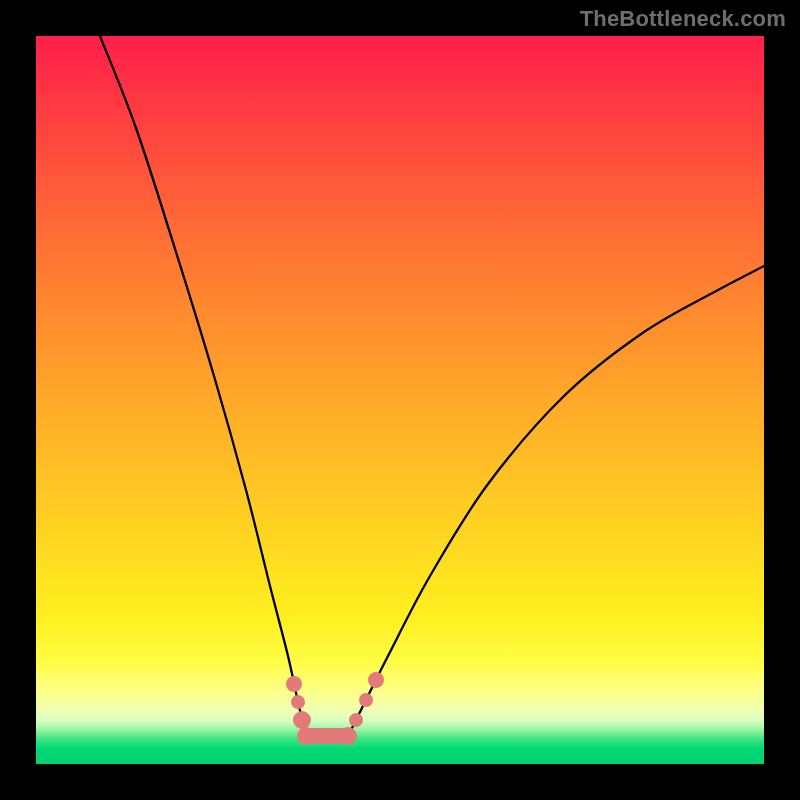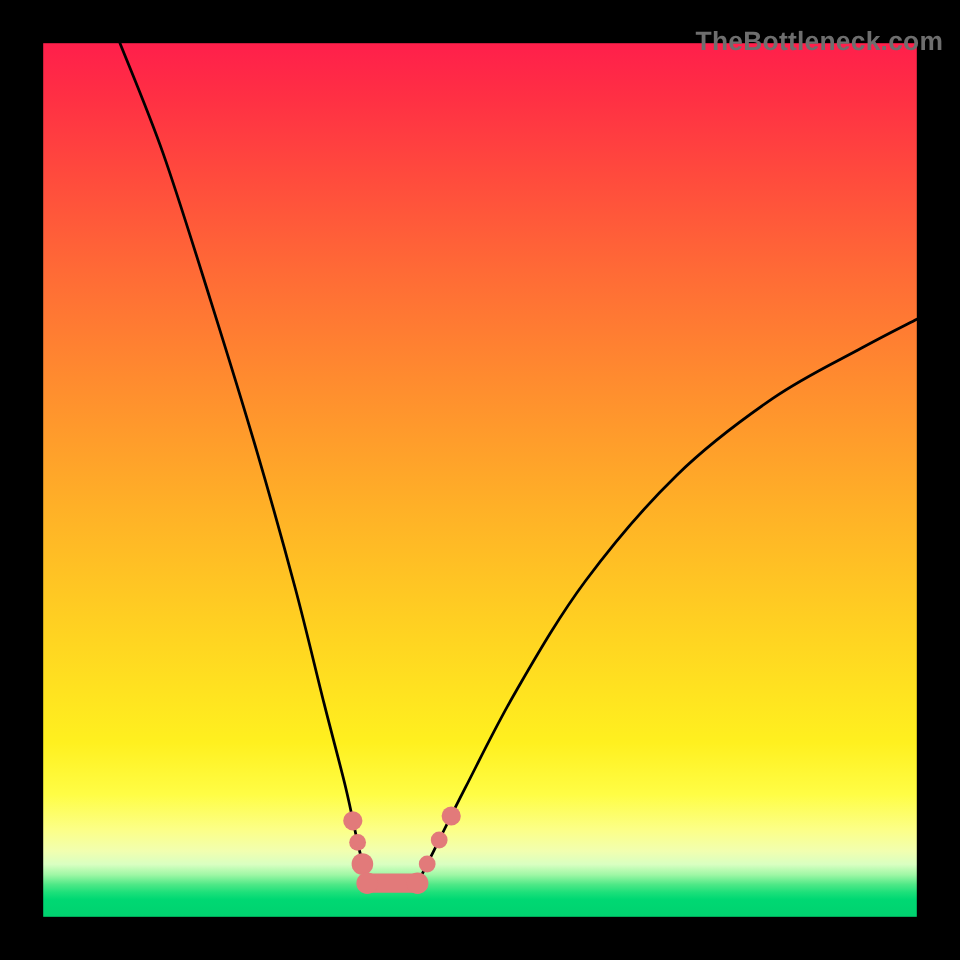--- a/index.html
+++ b/index.html
@@ -11,21 +11,21 @@
     font-family: Arial, Helvetica, sans-serif;
   }
   .stage {
     position: relative;
     width: 800px;
     height: 800px;
     background: #000;
   }
   .watermark {
     position: absolute;
-    top: 22px;
+    top: 6px;
     right: 14px;
     color: #6e6e6e;
     font-size: 22px;
     font-weight: 600;
     letter-spacing: 0.2px;
     z-index: 5;
   }
   
   .plot {
     position: absolute;

